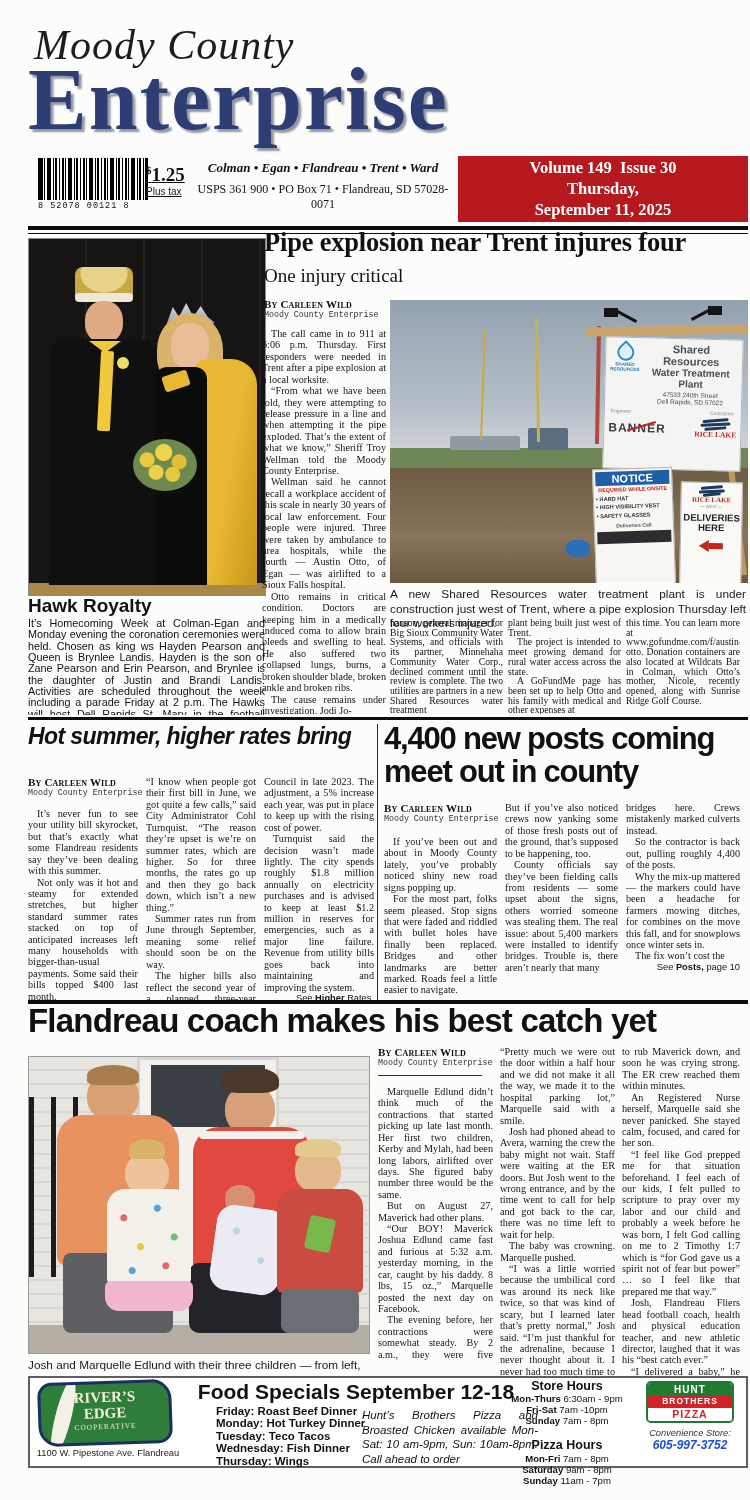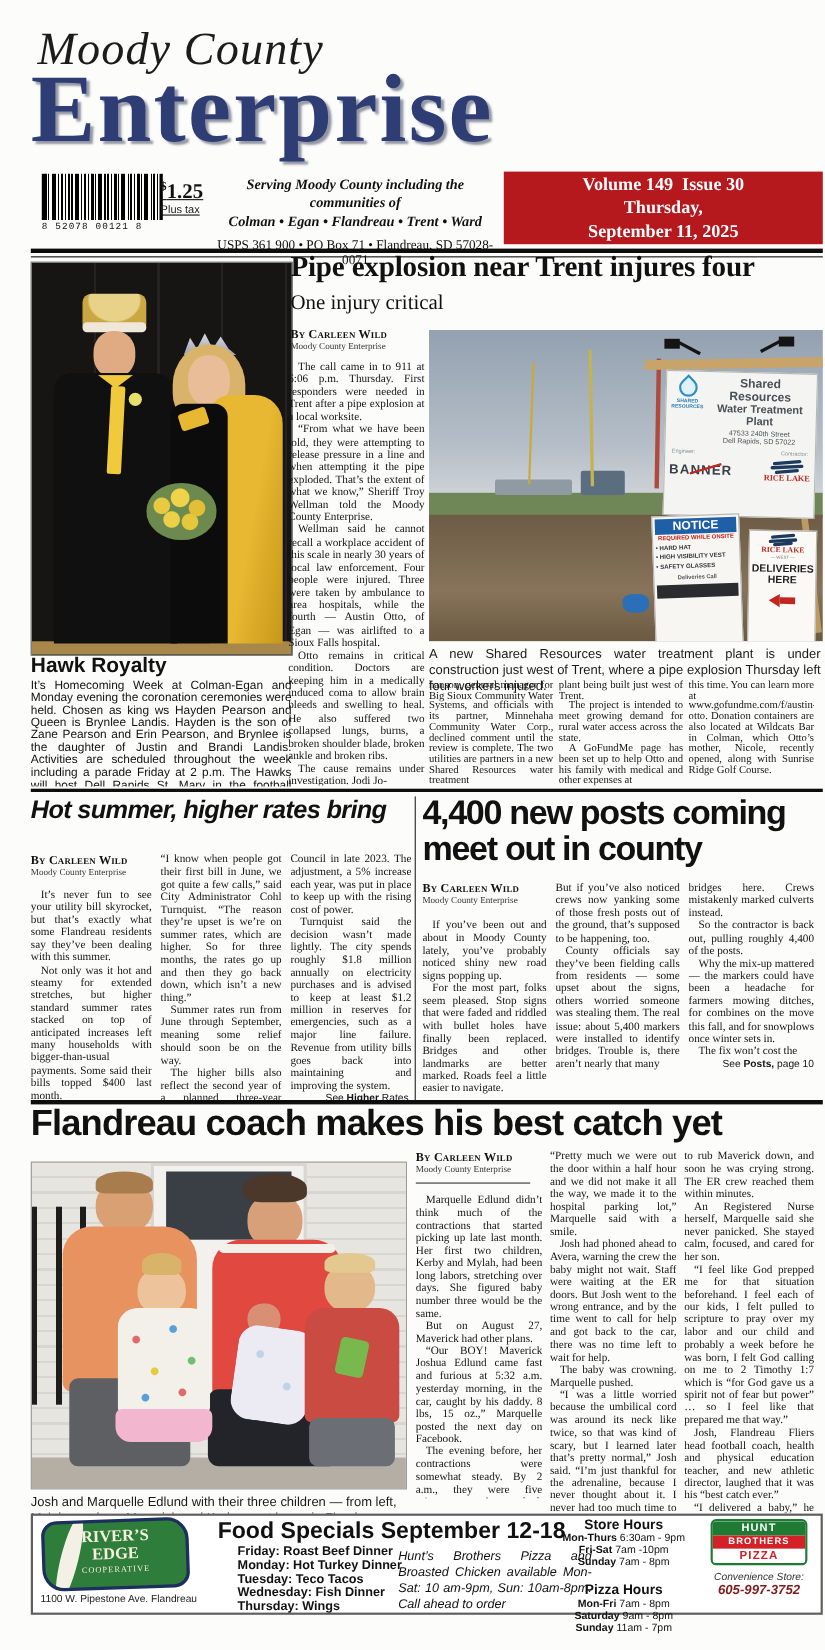--- a/index.html
+++ b/index.html
@@ -20,21 +20,21 @@
   .usps{font:12px/1.2 "Liberation Serif",serif;margin-top:6px;}
   .redbox{left:458px;top:156px;width:290px;height:66px;background:#b5191e;color:#fff;text-align:center;display:flex;flex-direction:column;justify-content:center;gap:1px;}
   .redbox div{font:bold 16.5px/1.2 "Liberation Serif",serif;}
   .rule{background:#0d0d0d;}
   
   .bodytxt{font-size:10.2px;line-height:1.12;text-align:justify;overflow:hidden;color:#141414;}
   .bodytxt p{margin:0;text-indent:9px;}
   .bodytxt p.noind{text-indent:0;}
   .small-cols{font-size:9.7px;line-height:1.0;}
   .byline{font-weight:bold;font-variant:small-caps;font-size:11px;letter-spacing:.2px;}
-  .byorg{font-family:Liberation Serif, serif;font-size:8.3px;color:#333;}
+  .byorg{font-family:Liberation Mono, monospace;font-size:8.3px;color:#333;}
   .jump{font-family:"Liberation Sans",sans-serif;font-size:9.3px;text-align:right;margin-top:3px;text-indent:0;}
   .caption{font-family:"Liberation Sans",sans-serif;font-size:11.8px;line-height:1.25;color:#1a1a1a;text-align:justify;}
   
   .hl-pipe{left:264px;top:229px;width:484px;font:bold 26.5px/1.05 "Liberation Serif",serif;letter-spacing:-.2px;}
   .hl-sub{left:264px;top:266px;font:19px/1.1 "Liberation Serif",serif;}
   .hl-rates{left:28px;top:723px;width:348px;font:italic bold 23px/1.13 "Liberation Sans",sans-serif;letter-spacing:-.6px;}
   .hl-posts{left:384px;top:722px;width:364px;font:bold 31px/1.08 "Liberation Sans",sans-serif;letter-spacing:-1.2px;}
   .hl-coach{left:28px;top:1004px;width:720px;font:bold 33px/1.05 "Liberation Sans",sans-serif;letter-spacing:-.8px;}
   .hawk-head{font:bold 19px/1 "Liberation Sans",sans-serif;}
   .hawk-body{font-family:"Liberation Sans",sans-serif;font-size:10.8px;line-height:1.05;text-align:justify;}
@@ -65,21 +65,20 @@
     <div class="bars"></div>
     <div class="bdigits">8 52078 00121 8</div>
   </div>
 
   <div class="abs" style="left:146px;top:164px;width:44px;text-decoration:underline;">
     <span class="price-cur">$</span><span class="price-val">1.25</span>
     <div class="price-note">Plus tax</div>
   </div>
 
   <div class="abs serving">
-    <div class="serv1">Serving Moody County including the communities of</div>
     <div class="serv2">Colman • Egan • Flandreau • Trent • Ward</div>
     <div class="usps">USPS 361 900  •  PO Box 71  •  Flandreau, SD 57028-0071</div>
   </div>
 
   <div class="abs redbox">
     <div>Volume 149&nbsp;&nbsp;Issue 30</div>
     <div>Thursday,</div>
     <div>September 11, 2025</div>
   </div>
 
@@ -304,21 +303,21 @@
     <div class="abs" style="left:252px;top:232px;width:78px;height:44px;background:#6b6e74;border-radius:8px;"></div>
   </div>
   <div class="abs caption" style="left:28px;top:1358px;width:340px;text-align:left;">Josh and Marquelle Edlund with their three children — from left, Mylah, newborn Maverick and Kerby — at home in Flandreau.</div>
 
   <div class="abs" style="left:378px;top:1046px;">
     <div class="byline">By Carleen Wild</div>
     <div class="byorg">Moody County Enterprise</div>
     <div style="width:104px;height:1px;background:#333;margin-top:8px;"></div>
   </div>
   <div class="abs bodytxt" style="left:378px;top:1086px;width:115px;height:276px;">
-    <p>Marquelle Edlund didn’t think much of the contractions that started picking up late last month. Her first two children, Kerby and Mylah, had been long labors, stretching over days. She figured baby number three would be the same.</p>
+    <p>Marquelle Edlund didn’t think much of the contractions that started picking up late last month. Her first two children, Kerby and Mylah, had been long labors, airlifted over days. She figured baby number three would be the same.</p>
     <p>But on August 27, Maverick had other plans.</p>
     <p>“Our BOY! Maverick Joshua Edlund came fast and furious at 5:32 a.m. yesterday morning, in the car, caught by his daddy. 8 lbs, 15 oz.,” Marquelle posted the next day on Facebook.</p>
     <p>The evening before, her contractions were somewhat steady. By 2 a.m., they were five minutes apart. A warm bath turned into her water breaking. The couple called a friend to watch the kids and headed for the hospital.</p>
   </div>
   <div class="abs bodytxt" style="left:500px;top:1046px;width:115px;height:374px;">
     <p class="noind">“Pretty much we were out the door within a half hour and we did not make it all the way, we made it to the hospital parking lot,” Marquelle said with a smile.</p>
     <p>Josh had phoned ahead to Avera, warning the crew the baby might not wait. Staff were waiting at the ER doors. But Josh went to the wrong entrance, and by the time went to call for help and got back to the car, there was no time left to wait for help.</p>
     <p>The baby was crowning. Marquelle pushed.</p>
     <p>“I was a little worried because the umbilical cord was around its neck like twice, so that was kind of scary, but I learned later that’s pretty normal,” Josh said. “I’m just thankful for the adrenaline, because I never thought about it. I never had too much time to think, it was more just a reaction.”</p>
     <p>Marquelle used a sweater</p>
@@ -362,17 +361,17 @@
       <div><b>Sunday</b> <span>11am - 7pm</span></div>
     </div>
 
     <div class="abs" style="left:612px;top:3px;width:96px;text-align:center;">
       <div style="width:84px;margin:0 auto;border:2px solid #1f7a33;border-radius:5px;overflow:hidden;">
         <div class="hb-band" style="background:#1f7a33;font-size:10px;line-height:1.3;">HUNT</div>
         <div class="hb-band" style="background:#d42127;font-size:8.5px;line-height:1.4;">BROTHERS</div>
         <div class="hb-band" style="background:#fff;color:#d42127;font-size:10.5px;line-height:1.25;">PIZZA</div>
       </div>
       <div style="font-family:'Liberation Sans',sans-serif;font-size:9.3px;color:#333;margin-top:5px;font-style:italic;">Convenience Store:</div>
-      <div style="font:italic bold 12px 'Liberation Sans',sans-serif;color:#7f1d1d;">605-997-3752</div>
+      <div style="font:italic bold 12px 'Liberation Sans',sans-serif;color:#1d4ed8;">605-997-3752</div>
     </div>
   </div>
 
 </div>
 
 </body></html>

